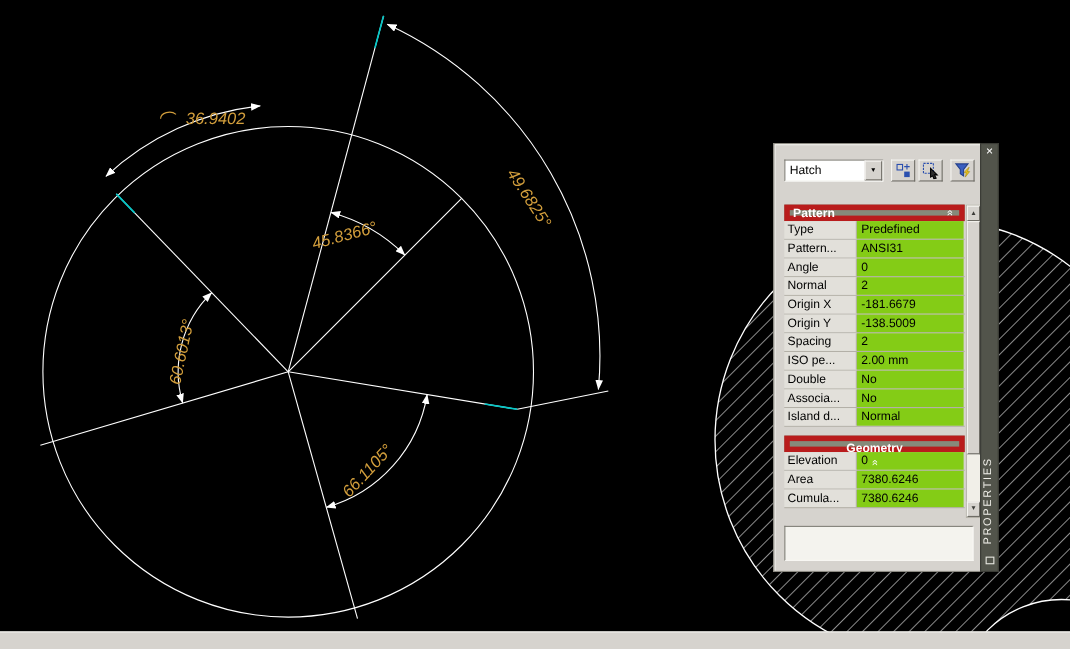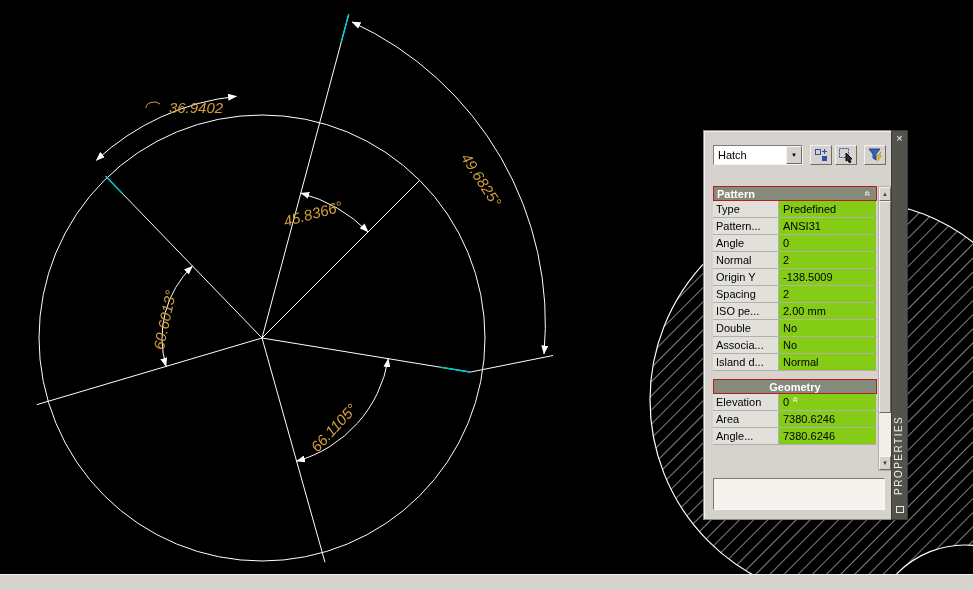--- a/index.html
+++ b/index.html
@@ -46,21 +46,21 @@
   .tb {
     width:22px; height:20px; background:#d6d3ce; padding:0;
     border:1px solid; border-color:#f4f3ef #6f6d66 #6f6d66 #f4f3ef;
     display:flex; align-items:center; justify-content:center;
   }
   .tb.gap { margin-left:4px; }
 
   .grid { position:absolute; top:55px; left:9px; width:164px; }
   .sec-header {
     height:15px; background:#868a7a; display:flex; align-items:center; padding:0 3px;
-    border:1px solid #b91c1c;
+    border:5px solid #b91c1c;
   }
   .sec-header.second { margin-top:8px;flex-direction:column; }
   .sec-title { color:#fff; font-size:11px; font-weight:bold; flex:1; line-height:14px; }
   .chev { color:#fff; font-size:10px; width:12px; text-align:center; transform:rotate(90deg); cursor:default; }
 
   .row { display:flex; height:17px; border-bottom:1px solid #b3b0a7; }
   .cell { font-size:11px; line-height:16px; overflow:hidden; white-space:nowrap; color:#000; }
   .cell.label { width:66px; background:#e2e0da; border-right:1px solid #b3b0a7; padding-left:3px; }
   .cell.value { width:97px; background:#84cc16; padding-left:4px; }
 
@@ -184,20 +184,24 @@
         </div>
         <div class="row">
           <div class="cell label">Angle</div>
           <div class="cell value">0</div>
         </div>
         <div class="row">
           <div class="cell label">Normal</div>
           <div class="cell value">2</div>
         </div>
         <div class="row">
+          <div class="cell label">Origin X</div>
+          <div class="cell value">-181.6679</div>
+        </div>
+        <div class="row">
           <div class="cell label">Origin Y</div>
           <div class="cell value">-138.5009</div>
         </div>
         <div class="row">
           <div class="cell label">Spacing</div>
           <div class="cell value">2</div>
         </div>
         <div class="row">
           <div class="cell label">ISO pe...</div>
           <div class="cell value">2.00 mm</div>
@@ -221,21 +225,21 @@
         </div>
         <div class="row">
           <div class="cell label">Elevation</div>
           <div class="cell value">0</div>
         </div>
         <div class="row">
           <div class="cell label">Area</div>
           <div class="cell value">7380.6246</div>
         </div>
         <div class="row">
-          <div class="cell label">Angle...</div>
+          <div class="cell label">Cumula...</div>
           <div class="cell value">7380.6246</div>
         </div>
       </div>
 
       <div class="scrollbar">
         <div class="sb-btn up">▲</div>
         <div class="sb-thumb"></div>
         <div class="sb-btn down">▼</div>
       </div>
 

